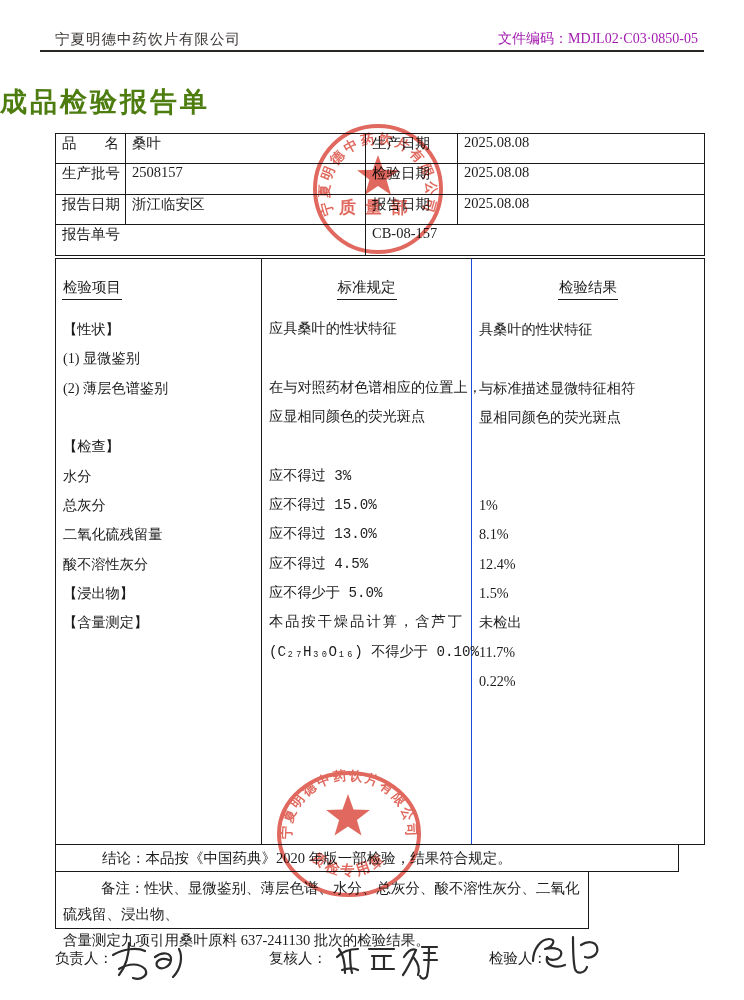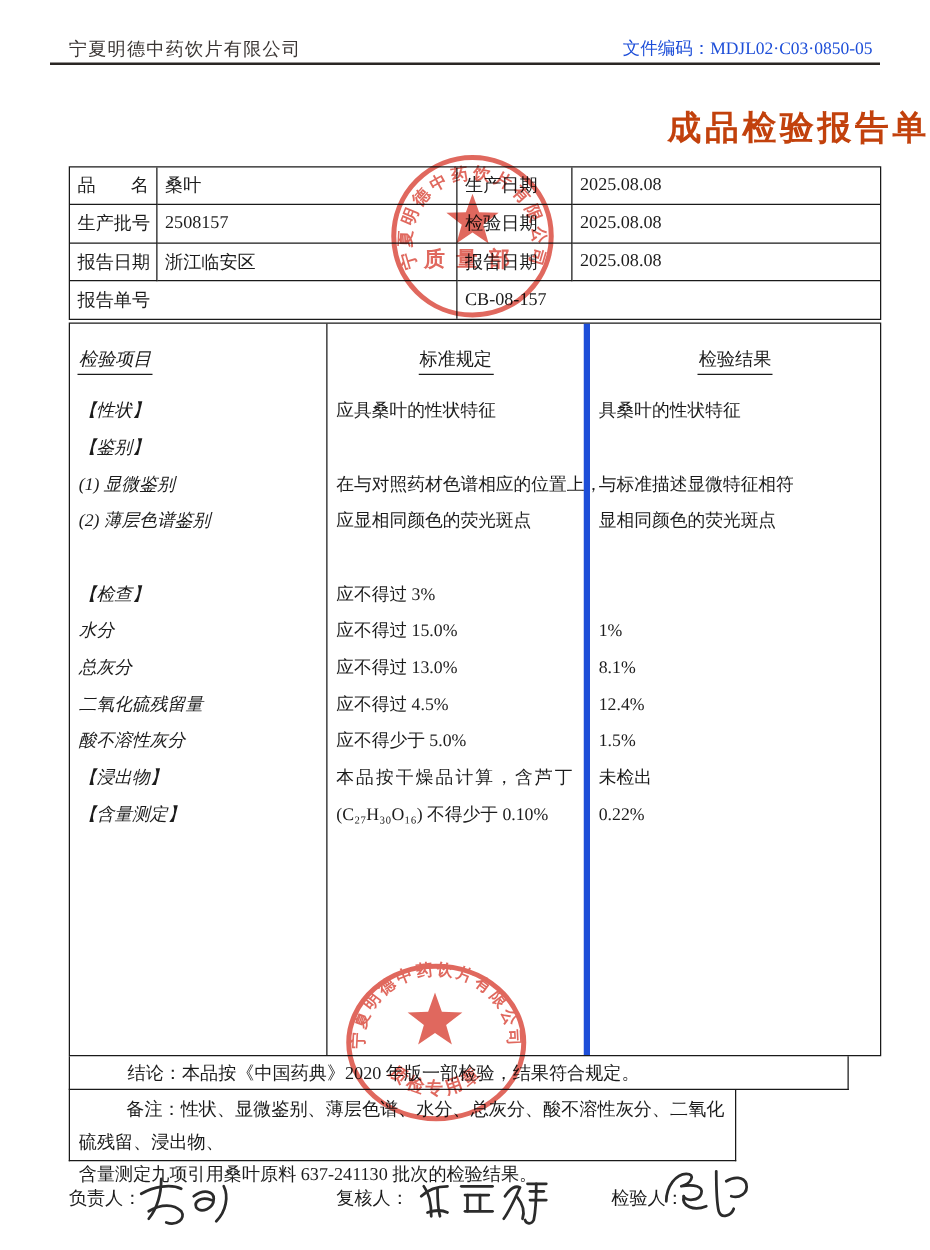--- a/index.html
+++ b/index.html
@@ -4,43 +4,43 @@
 <style>
   html,body{margin:0;padding:0;}
   body{
     width:744px;height:1000px;position:relative;background:#ffffff;
     font-family:"Liberation Serif","DejaVu Serif",serif;color:#1c1c1c;
     overflow:hidden;
   }
   .abs{position:absolute;}
   
   .hdr-company{left:55px;top:30px;font-size:14.5px;color:#3a3533;letter-spacing:1px;}
-  .hdr-code{right:46px;top:30px;font-size:14px;color:#1d4ed8;}
+  .hdr-code{right:46px;top:30px;font-size:14px;color:#a21caf;}
   .hdr-rule{left:40px;top:50px;width:664px;height:2px;background:#2a2624;}
   
-  .title{left:0;top:84px;width:744px;text-align:right;font-size:27px;font-weight:bold;
-         letter-spacing:3px;color:#c2410c;}
+  .title{left:0;top:84px;width:744px;text-align:left;font-size:27px;font-weight:bold;
+         letter-spacing:3px;color:#4d7c0f;}
   
   .info-table{left:55px;top:133px;width:650px;border:1.5px solid #1a1a1a;
     display:grid;grid-template-columns:70px 240px 92px 1fr;grid-auto-rows:30.3px;
     box-sizing:border-box;background:transparent;}
   .cell{border-right:1px solid #1a1a1a;border-bottom:1px solid #1a1a1a;
-    display:flex;align-items:center;padding:0 6px;font-size:14.5px;box-sizing:border-box;
+    display:flex;align-items:flex-start;padding:0 6px;font-size:14.5px;box-sizing:border-box;
     white-space:nowrap;overflow:visible;}
   .cell.no-r{border-right:none;}
   .cell.no-b{border-bottom:none;}
   .jlabel{display:block;width:100%;text-align:justify;text-align-last:justify;}
   .span2a{grid-column:1/3;}
   .span2b{grid-column:3/5;}
   
   .insp{left:55px;top:258px;width:650px;height:587px;border:1.5px solid #1a1a1a;
     box-sizing:border-box;display:flex;}
   .insp-col{height:100%;box-sizing:border-box;}
-  .icol1{width:206px;border-right:1px solid #1a1a1a;font-style:italic;}
-  .icol2{width:210px;border-right:5px solid #1d4ed8;}
+  .icol1{width:206px;border-right:1px solid #1a1a1a;}
+  .icol2{width:210px;border-right:1px solid #1d4ed8;font-family:Liberation Mono, monospace;}
   .icol3{flex:1;}
   .insp-head{height:56px;display:flex;align-items:center;justify-content:center;
     font-size:14.5px;padding-top:4px;box-sizing:border-box;}
   .icol1 .insp-head{justify-content:flex-start;padding-left:6px;}
   .insp-head span{border-bottom:1px solid #1a1a1a;padding:0 1px 2px;}
   .iline{height:29.35px;line-height:29.35px;font-size:14.2px;padding-left:7px;
     white-space:nowrap;box-sizing:border-box;}
   .iline.jline{text-align:justify;text-align-last:justify;padding-right:9px;}
   
   .concl{left:55px;top:845px;width:624px;height:27px;border:1.5px solid #1a1a1a;border-top:none;
@@ -102,21 +102,20 @@
   <div class="cell span2a no-b">报告单号</div>
   <div class="cell span2b no-r no-b">CB-08-157</div>
 </div>
 
 <div class="abs insp">
   <div class="insp-col icol1">
     <div class="insp-head">
         <span>检验项目</span>
       </div>
     <div class="iline">【性状】</div>
-    <div class="iline">【鉴别】</div>
     <div class="iline">(1) 显微鉴别</div>
     <div class="iline">(2) 薄层色谱鉴别</div>
     <div class="iline"></div>
     <div class="iline">【检查】</div>
     <div class="iline">水分</div>
     <div class="iline">总灰分</div>
     <div class="iline">二氧化硫残留量</div>
     <div class="iline">酸不溶性灰分</div>
     <div class="iline">【浸出物】</div>
     <div class="iline">【含量测定】</div>
@@ -147,20 +146,21 @@
     <div class="iline"></div>
     <div class="iline">与标准描述显微特征相符</div>
     <div class="iline">显相同颜色的荧光斑点</div>
     <div class="iline"></div>
     <div class="iline"></div>
     <div class="iline">1%</div>
     <div class="iline">8.1%</div>
     <div class="iline">12.4%</div>
     <div class="iline">1.5%</div>
     <div class="iline">未检出</div>
+    <div class="iline">11.7%</div>
     <div class="iline">0.22%</div>
     <div class="iline"></div>
   </div>
 </div>
 
 <div class="abs concl">
   <p><span>结论：</span><span>本品按《中国药典》2020 年版一部检验，结果符合规定。</span></p>
 </div>
 
 <div class="abs remark">

